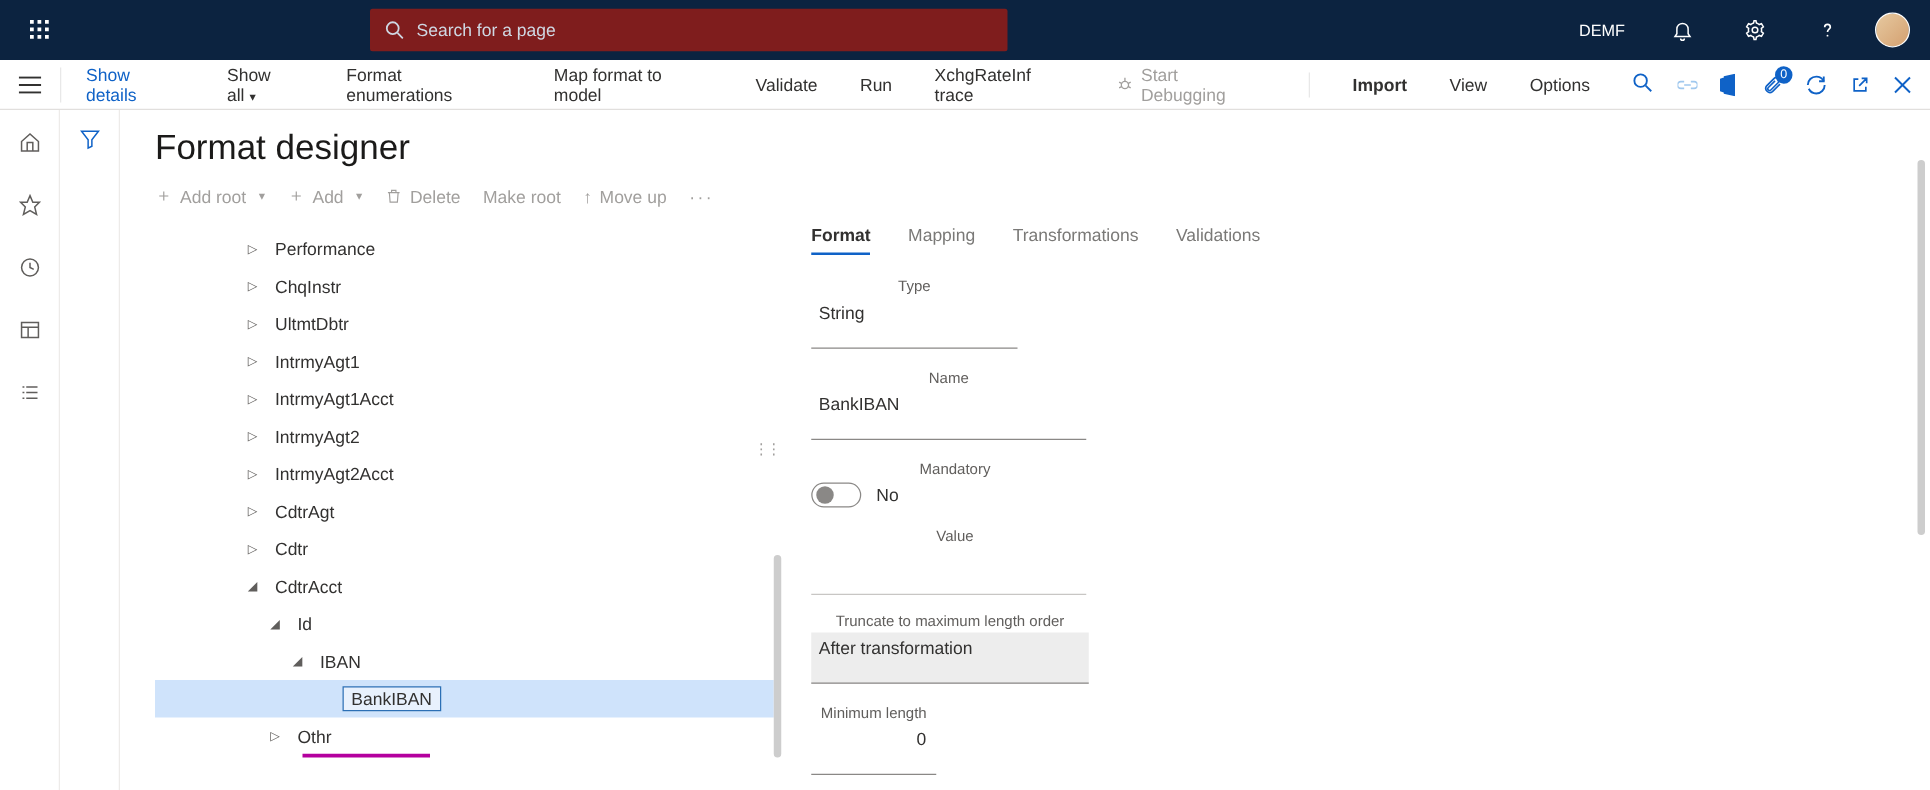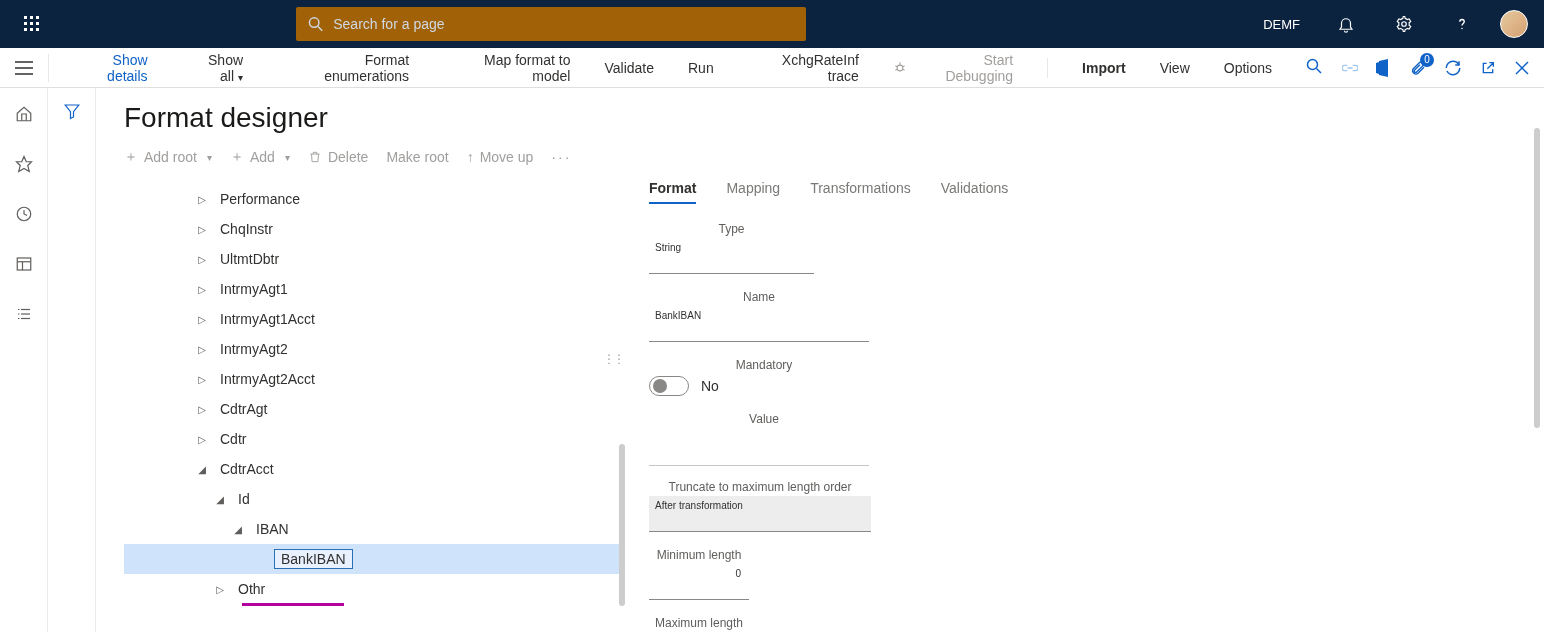--- a/index.html
+++ b/index.html
@@ -4,33 +4,33 @@
 <style>
   * { box-sizing: border-box; }
   html, body { margin:0; padding:0; font-family: "Segoe UI", Arial, sans-serif; font-size:14px; color:#323130; background:#fff; }
   body { width:1544px; height:632px; overflow:hidden; position:relative; }
 
   
   .topbar { height:48px; background:#0c2340; color:#fff; display:flex; align-items:center; padding:0 8px; }
   .top-icon { width:48px; height:48px; display:flex; align-items:center; justify-content:center; cursor:pointer; fill:#fff; color:#fff; }
   .app-title { font-size:16px; font-weight:600; margin-left:4px; }
   .search-wrap { margin-left:auto; }
-  .search { background:#a16207; border-radius:2px; height:34px; width:510px; display:flex; align-items:center; padding:0 12px; color:#cfd8e3;}
+  .search { background:#7f1d1d; border-radius:2px; height:34px; width:510px; display:flex; align-items:center; padding:0 12px; color:#cfd8e3;}
   .search input { background:transparent; border:none; outline:none; color:#cfd8e3; font-size:14px; width:100%; }
   .search input::placeholder{color:#cfd8e3;}
   .right-group { margin-left:auto; display:flex; align-items:center; gap:18px; padding-right:8px;}
   .right-group .top-icon { width:40px;}
   .company { font-size:13px; padding:0 8px;}
   .avatar { width:28px; height:28px; border-radius:50%; background:linear-gradient(135deg,#e6c9a0,#d4a070); border:1px solid #fff; }
 
   
   .cmdbar { height:40px; border-bottom:1px solid #e1dfdd; display:flex; align-items:center; background:#fff; }
   .cmd-hamburger { width:48px; height:40px; display:flex; align-items:center; justify-content:center; cursor:pointer;}
   .cmd-sep { width:1px; height:28px; background:#e8e8e8; }
-  .cmd-left { display:flex; align-items:center; gap:34px; padding:0 20px;text-align:right; }
+  .cmd-left { display:flex; align-items:center; gap:34px; padding:0 20px; }
   .cmd-link { cursor:pointer; color:#323130; }
   .cmd-link.primary { color:#0f62c7; }
   .cmd-link.muted { color:#a19f9d; display:flex; align-items:center; gap:6px;}
   .cmd-right { margin-left:auto; display:flex; align-items:center; gap:18px; padding-right:14px;}
   .cmd-right .ico { color:#0f62c7; fill:#0f62c7; cursor:pointer; display:flex; align-items:center; position:relative;}
   .chev { font-size:10px; margin-left:4px; }
   .badge { position:absolute; top:-6px; right:-8px; background:#0f62c7; color:#fff; border-radius:8px; font-size:10px; min-width:14px; height:14px; display:flex; align-items:center; justify-content:center; padding:0 3px;}
 
   
   .rail { position:absolute; top:88px; bottom:0; left:0; width:48px; background:#fff; border-right:1px solid #edebe9; display:flex; flex-direction:column; align-items:center; padding-top:12px; gap:22px;}
@@ -55,21 +55,21 @@
   .tree-node.selected .lbl-box { border:1px solid #2b6fb5; padding:1px 6px; background:#e8f1fd;}
   .underline-deco { height:3px; background:#b4009e; margin-left:118px; width:102px; margin-top:-1px;}
 
   .props { flex:1; padding:6px 0 0 30px; position:relative;}
   .tabs { display:flex; gap:30px; font-size:14px; color:#7a7977; margin-bottom:18px;}
   .tab { cursor:pointer; padding-bottom:6px;}
   .tab.active { color:#323130; font-weight:600; border-bottom:2px solid #0f62c7;}
   .field { margin-bottom:16px; max-width:230px;}
   .field.wide { max-width:300px;}
   .flabel { font-size:12px; color:#605e5c; margin-bottom:2px;text-align:center;}
-  .fval { border-bottom:1px solid #8a8886; padding:4px 2px 20px 6px; font-size:10px; min-height:26px;}
+  .fval { border-bottom:1px solid #8a8886; padding:4px 2px 20px 6px; font-size:14px; min-height:26px;}
   .dropdown .fval { background:#ededed; border-bottom:1px solid #8a8886;}
   .num .fval { text-align:right; padding-right:8px;}
   .toggle { display:flex; align-items:center; gap:12px; margin-top:4px;}
   .toggle-track { width:40px; height:20px; border-radius:10px; border:1px solid #8a8886; position:relative; background:#fff;}
   .toggle-knob { width:14px; height:14px; border-radius:50%; background:#8a8886; position:absolute; top:2px; left:3px;}
   .value-grip { position:absolute; left:-16px; top:178px; color:#a19f9d; font-size:12px; letter-spacing:-2px;}
   .empty-line { border-bottom:1px solid #c8c6c4; height:24px; max-width:220px; margin-bottom:14px;}
 
   .right-scroll-indicator { position:absolute; right:4px; top:40px; width:6px; height:300px; background:#cdcdcd; border-radius:3px;}
 </style>

